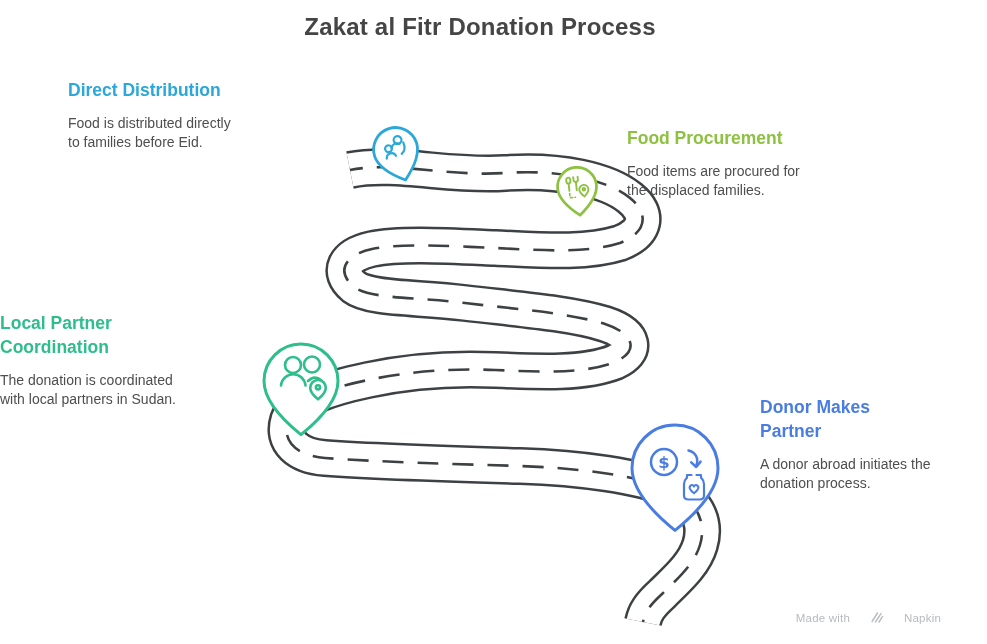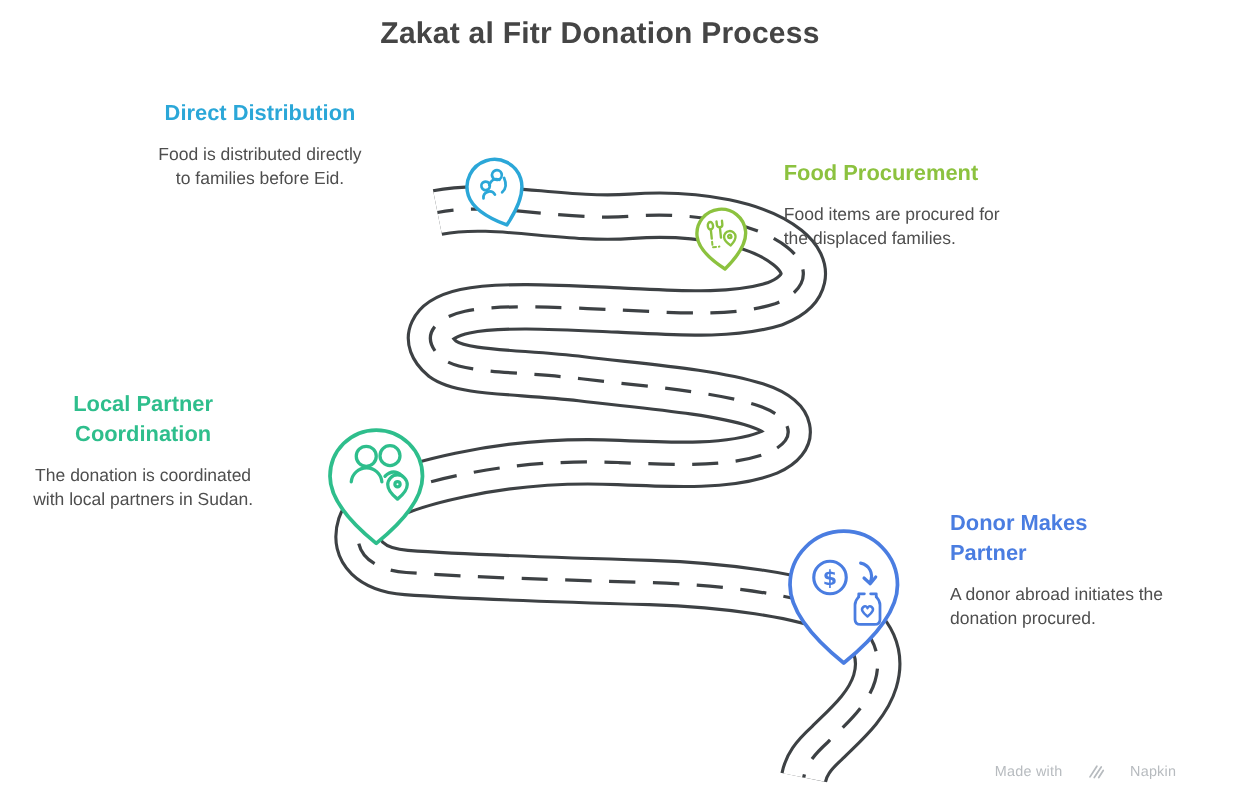--- a/index.html
+++ b/index.html
@@ -8,21 +8,21 @@
     font-family:"Liberation Sans","DejaVu Sans",sans-serif;
   }
   #title{
     position:absolute;left:0;right:0;top:13px;text-align:center;
     font-size:24px;font-weight:bold;color:#454545;letter-spacing:.2px;
   }
   svg.scene{position:absolute;left:0;top:0;}
   .step{position:absolute;}
   .step .hd{font-size:17.5px;line-height:24px;font-weight:600;margin:0 0 12px 0;}
   .step .ds{font-size:14px;line-height:18.5px;color:#4e4e4e;margin:0;}
-  .al-r{text-align:center;}
+  .al-r{text-align:left;}
   .al-l{text-align:left;}
   #watermark{
     position:absolute;right:19px;bottom:20px;display:flex;align-items:center;gap:20px;
     font-size:11.5px;letter-spacing:.2px;
   }
 </style>
 </head>
 <body>
 
 <div id="canvas">
@@ -135,28 +135,28 @@
   <div class="step al-l" style="left:627px;top:126px;width:250px;">
     <div class="hd" style="color: rgb(140, 194, 63);">
       <span>Food Procurement</span>
     </div>
     <p class="ds">
       <span>Food items are procured for</span><br>
       <span>the displaced families.</span>
     </p>
   </div>
 
-  <div class="step al-l" style="left:760px;top:406px;width:220px;">
+  <div class="step al-l" style="left:760px;top:395px;width:220px;">
     <div class="hd" style="color: rgb(74, 125, 225);">
       <span>Donor Makes</span><br>
       <span>Partner</span>
     </div>
     <p class="ds">
       <span>A donor abroad initiates the</span><br>
-      <span>donation procured.</span>
+      <span>donation process.</span>
     </p>
   </div>
 
   <div id="watermark" style="color: rgb(183, 187, 191);">
     <span>Made with</span>
     <svg width="14" height="13" viewBox="0 0 14 13">
       <g stroke="currentColor" stroke-width="1.4" stroke-linecap="round" fill="none">
         <path d="M 2,10.5 L 7.5,2"></path>
         <path d="M 5.4,11 L 11,2.6"></path>
         <path d="M 9,11 L 12.6,5.4"></path>

